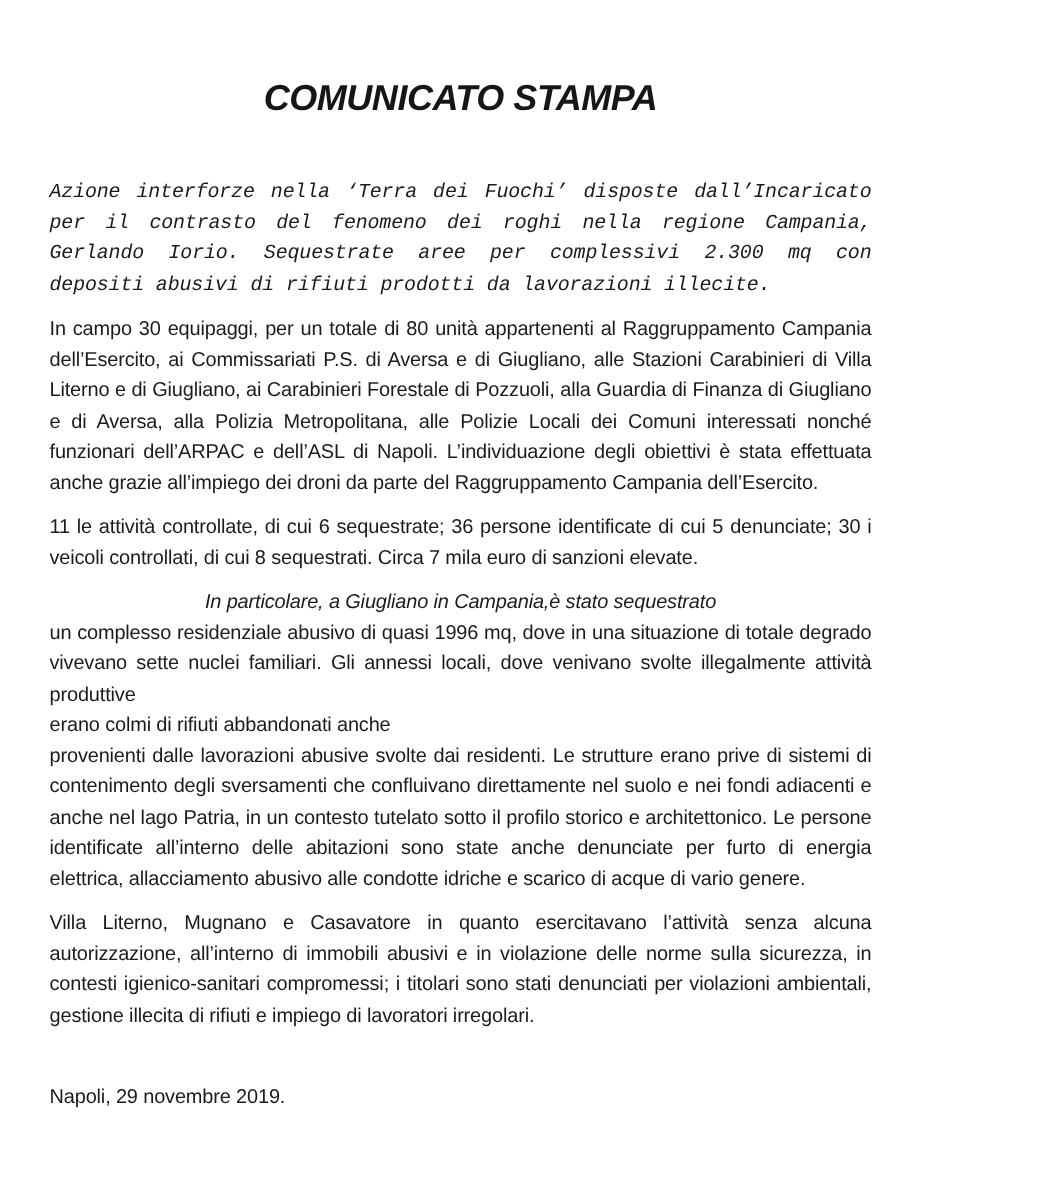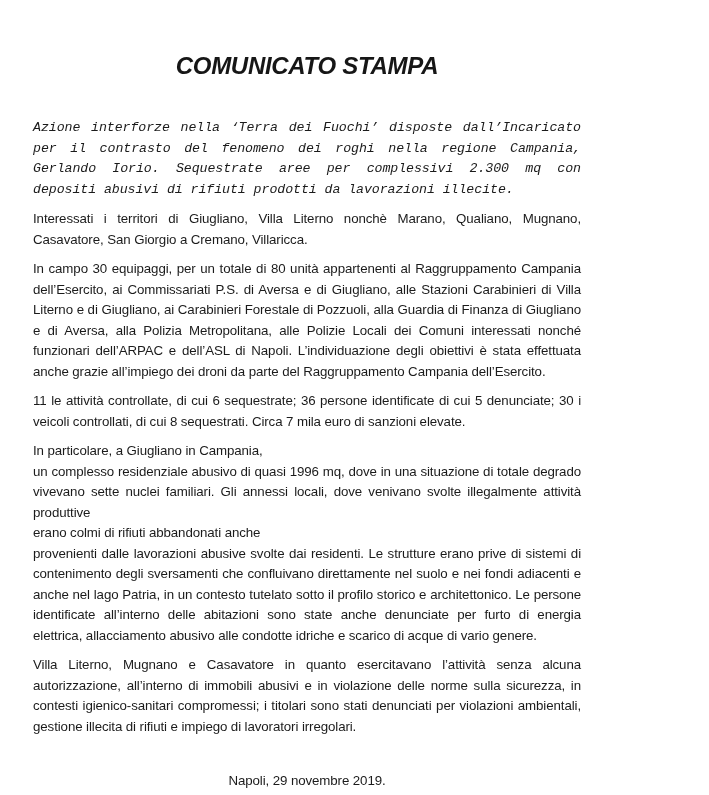--- a/index.html
+++ b/index.html
@@ -31,49 +31,50 @@
   .para {
     font-size: 13.3px;
     line-height: 20.5px;
     letter-spacing: -0.1px;
     text-align: justify;
     margin: 0 0 9px 0;
   }
   .lead { font-style: italic; font-family: Liberation Mono, monospace; }
   .redline {
     display: flex;
-    justify-content: space-between;
+    justify-content: center;
     white-space: nowrap;
+    font-style: italic;
   }
   .rightline { text-align: left; }
   .justlast { text-align-last: justify; }
   .dateline {
-    text-align: center;
+    text-align: left;
     margin-top: 34px;
   }
 </style>
 </head>
 <body style="background-color: rgb(255, 255, 255);">
 
 <div class="page" style="color: rgb(27, 27, 27);">
 
   <h1 class="title">COMUNICATO STAMPA</h1>
 
   <p class="para lead">Azione interforze nella ‘Terra dei Fuochi’ disposte dall’Incaricato per il contrasto del fenomeno dei roghi nella regione Campania, Gerlando Iorio. Sequestrate aree per complessivi 2.300 mq con depositi abusivi di rifiuti prodotti da lavorazioni illecite.</p>
 
-  <p class="para">Interessati i territori di Giugliano, Villa Literno nonchè Marano, Qualiano, Mugnano, Casavatore, San Giorgio a Cremano, Villaricca.</p>
 
   <p class="para">In campo 30 equipaggi, per un totale di 80 unità appartenenti al Raggruppamento Campania dell’Esercito, ai Commissariati P.S. di Aversa e di Giugliano, alle Stazioni Carabinieri di Villa Literno e di Giugliano, ai Carabinieri Forestale di Pozzuoli, alla Guardia di Finanza di Giugliano e di Aversa, alla Polizia Metropolitana, alle Polizie Locali dei Comuni interessati nonché funzionari dell’ARPAC e dell’ASL di Napoli. L’individuazione degli obiettivi è stata effettuata anche grazie all’impiego dei droni da parte del Raggruppamento Campania dell’Esercito.</p>
 
   <p class="para">11 le attività controllate, di cui 6 sequestrate; 36 persone identificate di cui 5 denunciate; 30 i veicoli controllati, di cui 8 sequestrati. Circa 7 mila euro di sanzioni elevate.</p>
 
 
   <div class="para">
     <div class="redline">
       <span>In particolare, a Giugliano in Campania,</span>
+      <span>è stato sequestrato</span>
     </div>
     <div class="justlast">un complesso residenziale abusivo di quasi 1996 mq, dove in una situazione di totale degrado vivevano sette nuclei familiari. Gli annessi locali, dove venivano svolte illegalmente attività produttive</div>
     <div class="rightline">erano colmi di rifiuti abbandonati anche</div>
     <div>provenienti dalle lavorazioni abusive svolte dai residenti. Le strutture erano prive di sistemi di contenimento degli sversamenti che confluivano direttamente nel suolo e nei fondi adiacenti e anche nel lago Patria, in un contesto tutelato sotto il profilo storico e architettonico. Le persone identificate all’interno delle abitazioni sono state anche denunciate per furto di energia elettrica, allacciamento abusivo alle condotte idriche e scarico di acque di vario genere.</div>
   </div>
 
   <div class="para">
     <div>Villa Literno, Mugnano e Casavatore in quanto esercitavano l’attività senza alcuna autorizzazione, all’interno di immobili abusivi e in violazione delle norme sulla sicurezza, in contesti igienico-sanitari compromessi; i titolari sono stati denunciati per violazioni ambientali, gestione illecita di rifiuti e impiego di lavoratori irregolari.</div>
   </div>
 

